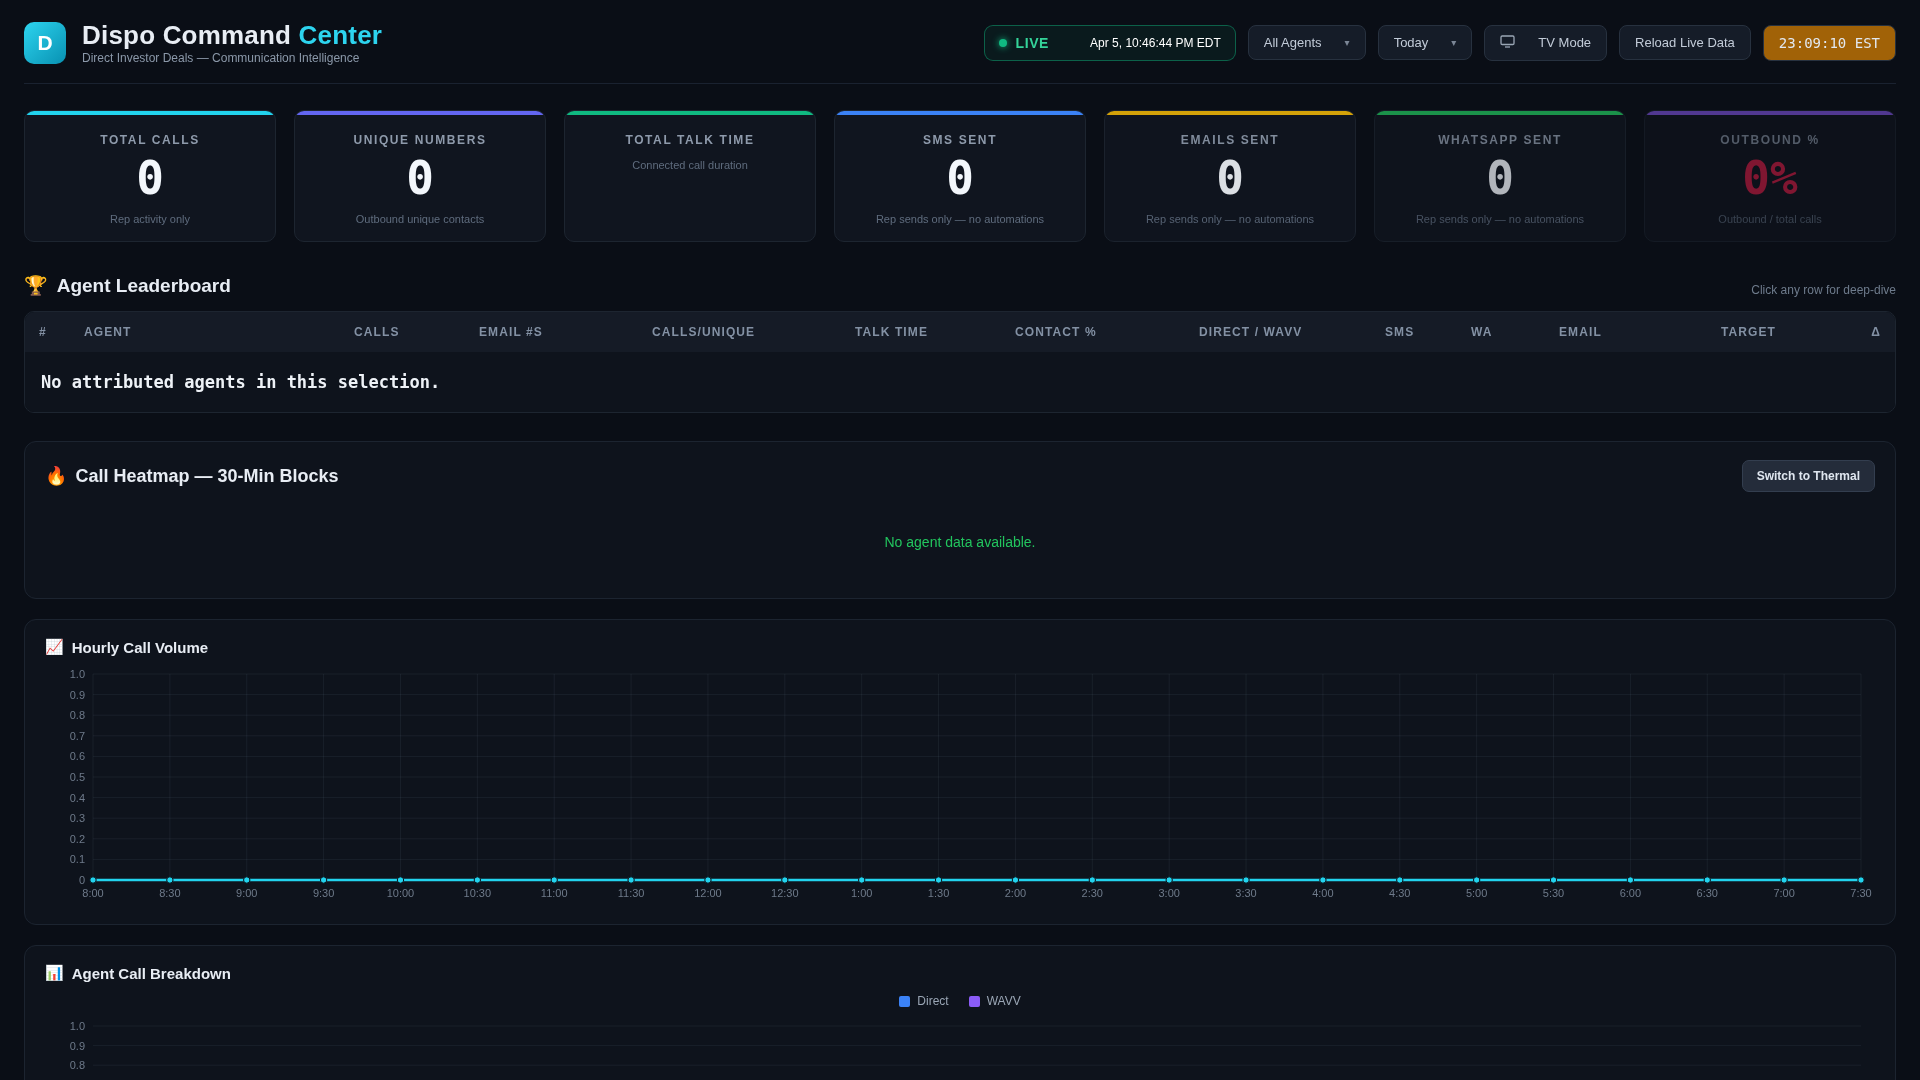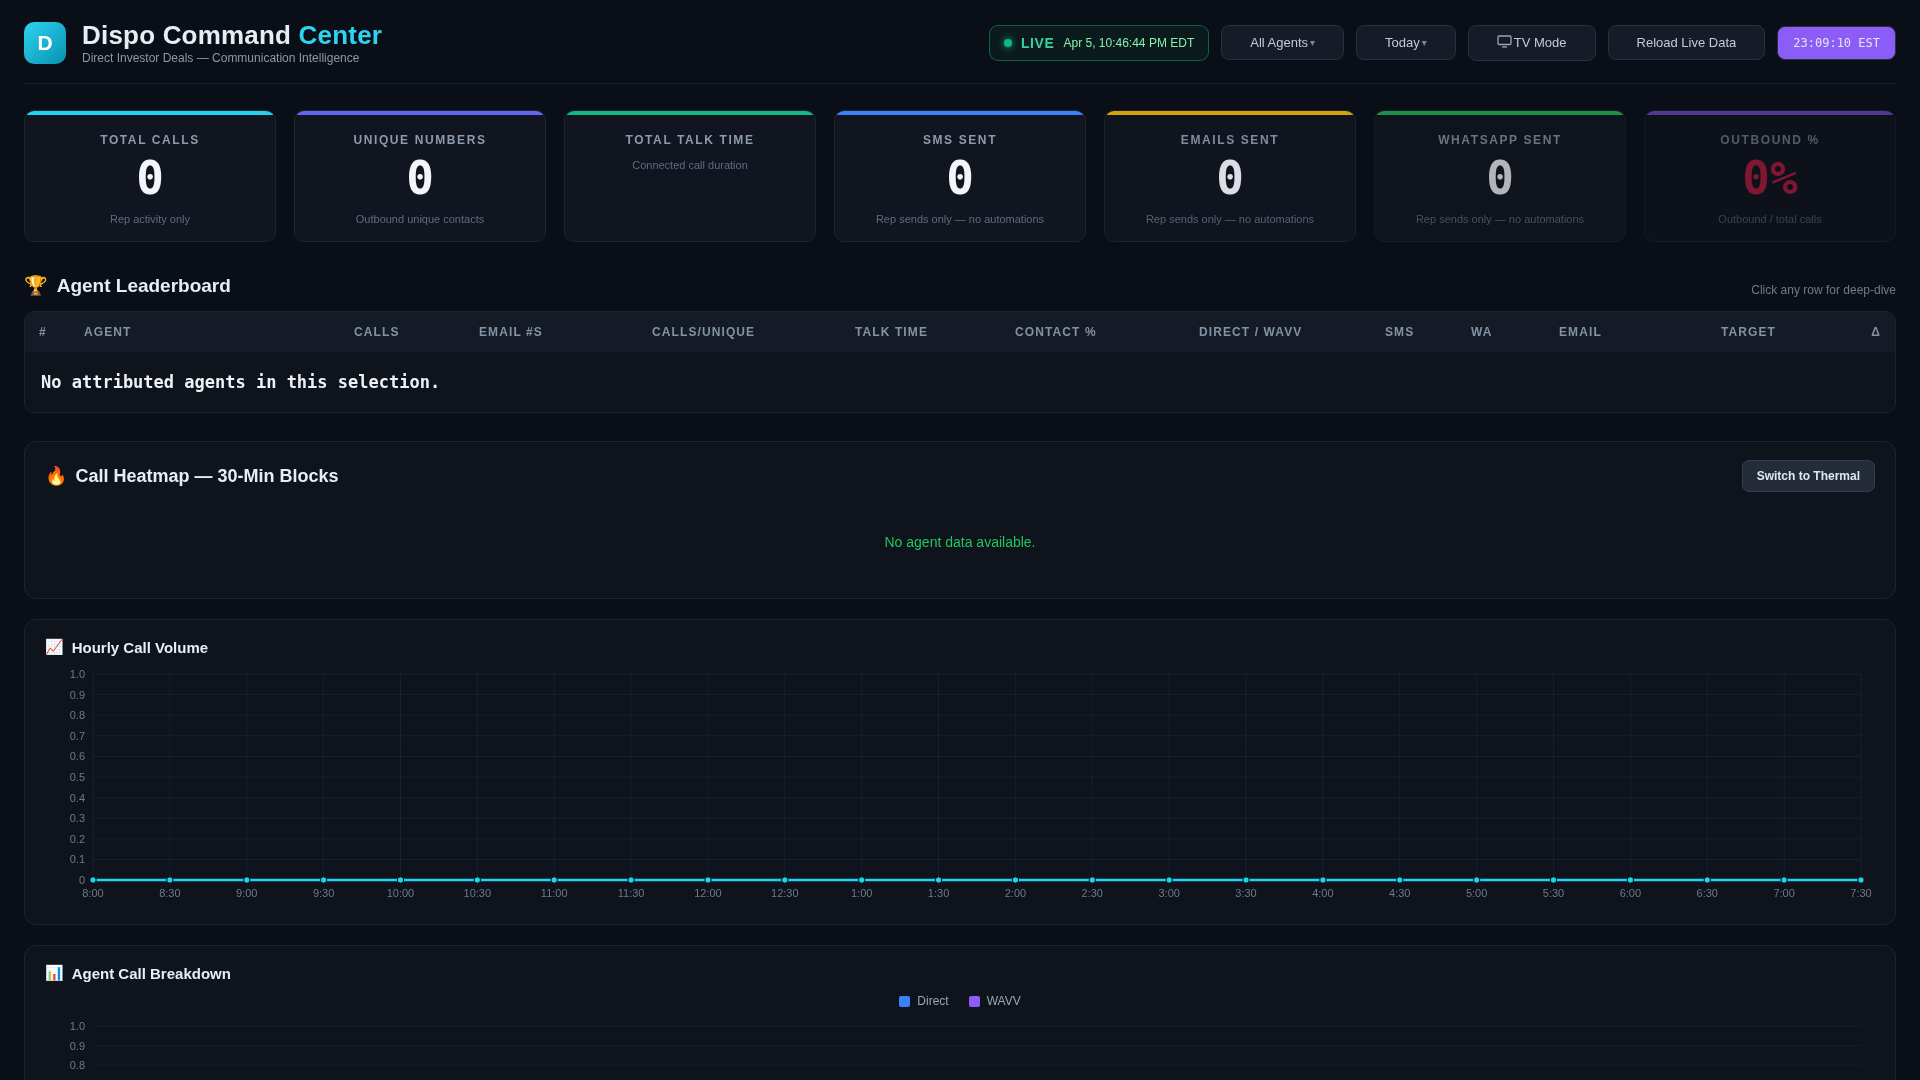--- a/index.html
+++ b/index.html
@@ -18,26 +18,26 @@
     display:flex; align-items:center; justify-content:center;
     font-weight:bold; font-size:21px; color:#ffffff; }
   .titles h1 { margin:0; font-size:26px; letter-spacing:.2px; }
   .title-accent { color:#2dd4ef; }
   .subtitle { font-size:12px; color:#8b98a9; }
   .header-right { margin-left:auto; display:flex; gap:12px; align-items:center; }
   .live { display:flex; align-items:center; gap:9px; padding:9px 14px; border-radius:9px;
     border:1px solid rgba(16,185,129,.45); background:rgba(16,185,129,.07); }
   .live-dot { width:8px; height:8px; border-radius:50%; background:#10b981; box-shadow:0 0 7px #10b981; }
   .live-label { color:#34d399; font-weight:bold; font-size:14px; letter-spacing:.6px; }
-  .live-ts { font-size:12px; color:#86efac; }
-  .btn { display:flex; align-items:center; gap:2px; background:#151c28; border:1px solid #27313f;
-    border-radius:8px; padding:9px 28px; font-size:13px; color:#c2cbd8; cursor:pointer; white-space:nowrap; }
+  .live-ts { font-size:12px; color:#ffffff;margin-left:32px; }
+  .btn { display:flex; align-items:center; gap:23px; background:#151c28; border:1px solid #27313f;
+    border-radius:8px; padding:9px 15px; font-size:13px; color:#c2cbd8; cursor:pointer; white-space:nowrap; }
   .chev { font-size:10px; color:#7b8696; }
-  .clock { font-family:"DejaVu Sans Mono", monospace; font-size:12px; color:#e2e8f0;
-    background:#8b5cf6; border:1px solid #27313f; border-radius:8px; padding:9px 15px; }
+  .clock { font-family:"DejaVu Sans Mono", monospace; font-size:14px; color:#e2e8f0;
+    background:#a16207; border:1px solid #27313f; border-radius:8px; padding:9px 15px; }
 
   
   .kpis { display:grid; grid-template-columns:repeat(7,1fr); gap:18px; margin-top:26px;border-radius:21px; }
   .kpi { background:#10151f; border:1px solid #1d2530; border-radius:10px; overflow:hidden;
     text-align:center; padding-bottom:16px; }
   .kpi-bar { height:4px; }
   .kpi-label { margin-top:18px; font-size:12px; letter-spacing:1.6px; color:#8e9aab; font-weight:bold; }
   .kpi-value { font-family:"DejaVu Sans Mono", monospace; font-size:46px; font-weight:bold;
     margin-top:8px; line-height:1; color:#f2f6fb; }
   .kpi-sub { font-size:11px; color:#5f6c7e; margin-top:12px; }

